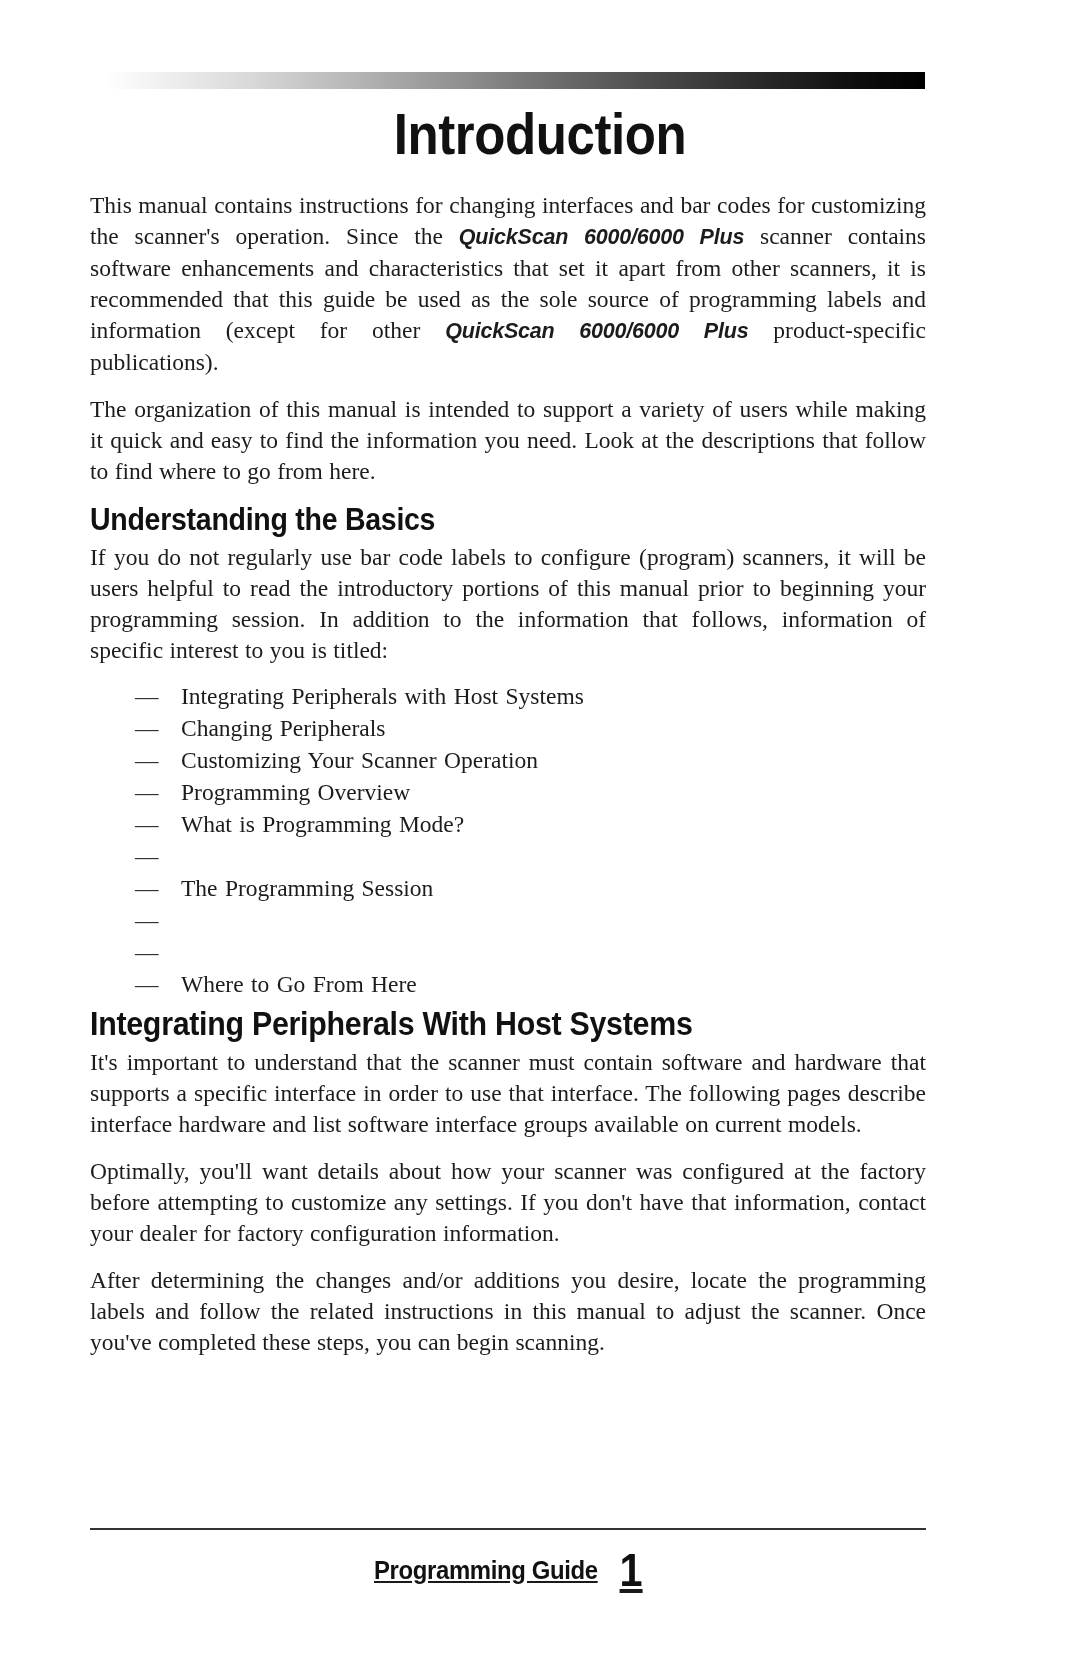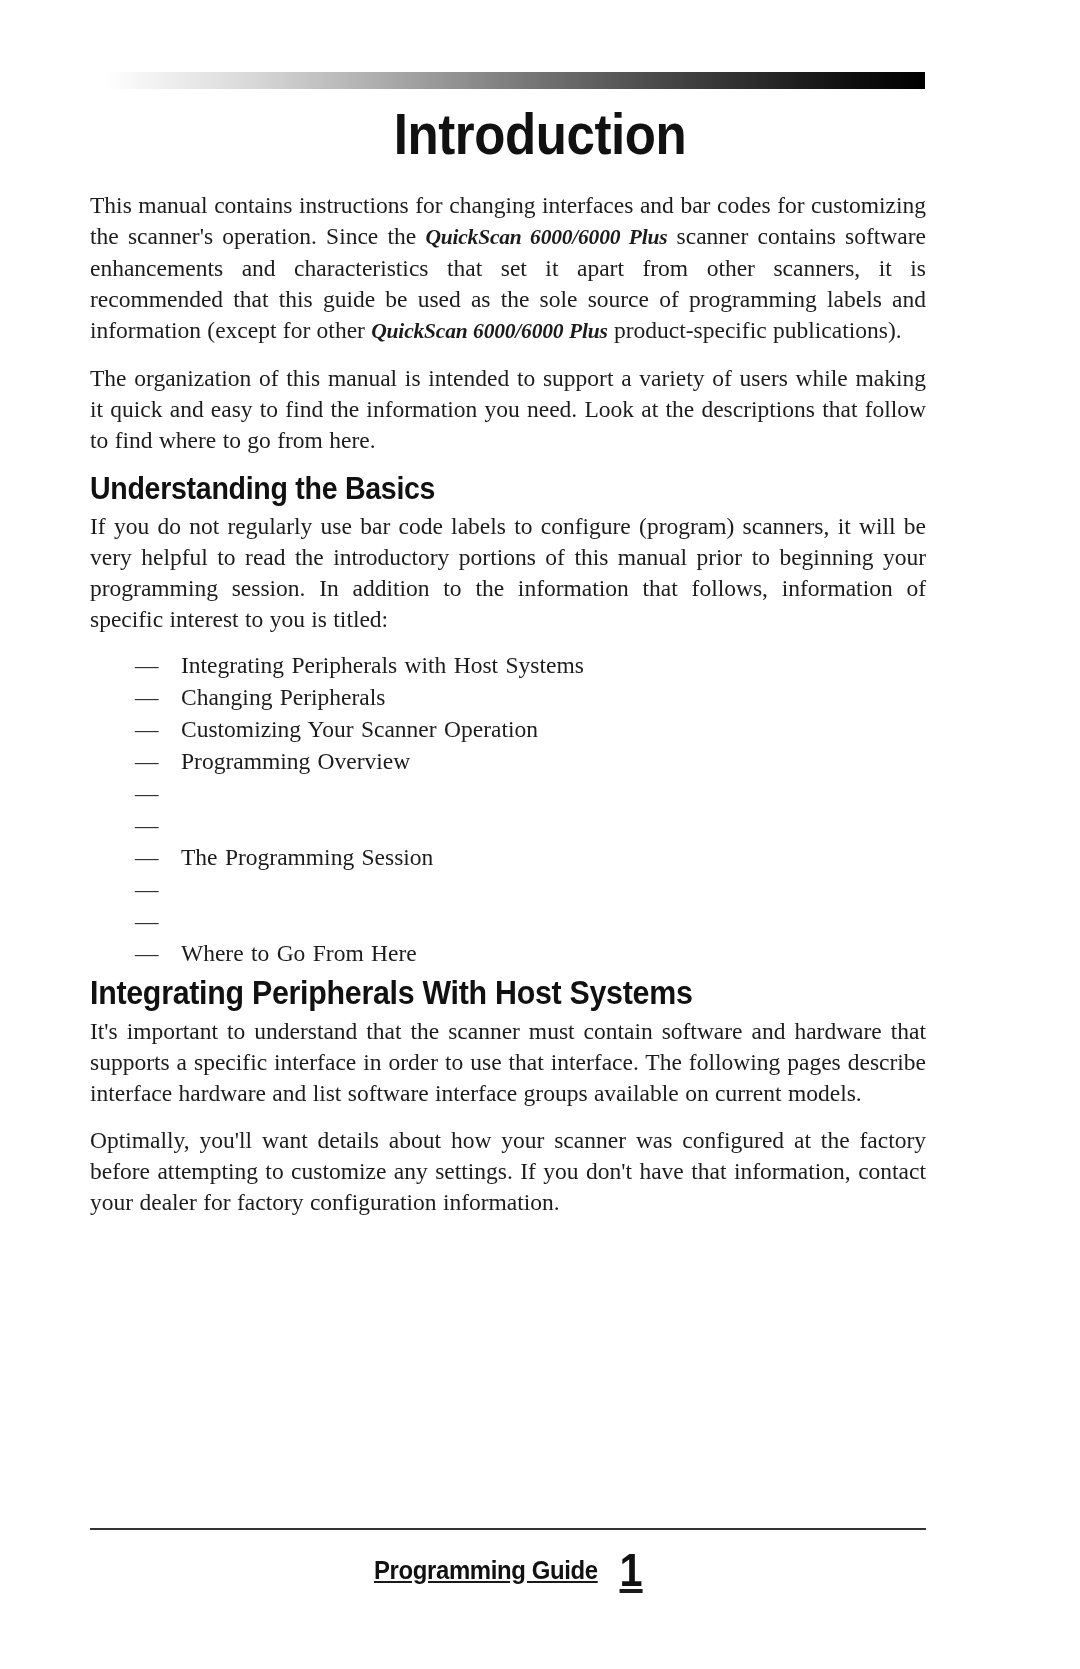--- a/index.html
+++ b/index.html
@@ -74,21 +74,21 @@
     text-align: justify;
     text-justify: inter-word;
     word-spacing: 0.5px;
     color: #1c1c1c;
     -webkit-hyphens: none;
     hyphens: none;
   }
   p.body.tight { margin-bottom: 14px; }
 
   .model {
-    font-family: Liberation Serif, serif;
+    font-family: Liberation Sans, sans-serif;
     font-weight: bold;
     font-style: italic;
     font-size: 21.5px;
     letter-spacing: -0.2px;
   }
 
   h2.section {
     font-family: "Liberation Sans Narrow", "Liberation Sans", sans-serif;
     font-weight: bold;
     color: #111;
@@ -178,41 +178,42 @@
   <div class="page-title">Introduction</div>
 
   <div class="content">
 
     <p class="body"><span>This manual contains instructions for changing interfaces and bar codes for customizing the scanner's operation.  Since the </span><span class="model">QuickScan 6000/6000 Plus</span><span> scanner contains software enhancements and characteristics that set it apart from other scanners, it is recommended that this guide be used as the sole source of programming labels and information (except for other </span><span class="model">QuickScan 6000/6000 Plus</span><span> product-specific publications).</span></p>
 
     <p class="body">The organization of this manual is intended to support a variety of users while making it quick and easy to find the information you need.  Look at the descriptions that follow to find where to go from here.</p>
 
     <h2 class="section s1">Understanding the Basics</h2>
 
-    <p class="body tight">If you do not regularly use bar code labels to configure (program) scanners, it will be very helpful to read the introductory portions of this manual prior to beginning your programming session.  In addition to the information that follows, information of specific interest to you is titled:</p>
+    <p class="body tight">If you do not regularly use bar code labels to configure (program) scanners, it will be users helpful to read the introductory portions of this manual prior to beginning your programming session.  In addition to the information that follows, information of specific interest to you is titled:</p>
 
     <ul class="dash-list">
       <li>
           <span class="dash">—</span>
           <span class="txt">Integrating Peripherals with Host Systems</span>
         </li>
       <li>
           <span class="dash">—</span>
           <span class="txt">Changing Peripherals</span>
         </li>
       <li>
           <span class="dash">—</span>
           <span class="txt">Customizing Your Scanner Operation</span>
         </li>
       <li>
           <span class="dash">—</span>
           <span class="txt">Programming Overview</span>
         </li>
       <li>
           <span class="dash">—</span>
+          <span class="txt">What is Programming Mode?</span>
         </li>
       <li>
           <span class="dash">—</span>
         </li>
       <li>
           <span class="dash">—</span>
           <span class="txt">The Programming Session</span>
         </li>
       <li>
           <span class="dash">—</span>
@@ -225,20 +226,21 @@
           <span class="txt">Where to Go From Here</span>
         </li>
     </ul>
 
     <h2 class="section s2">Integrating Peripherals With Host Systems</h2>
 
     <p class="body">It's important to understand that the scanner must contain software and hardware that supports a specific interface in order to use that interface.  The following pages describe interface hardware and list software interface groups available on current models.</p>
 
     <p class="body">Optimally, you'll want details about how your scanner was configured at the factory before attempting to customize any settings.  If you don't have that information, contact your dealer for factory configuration information.</p>
 
+    <p class="body">After determining the changes and/or additions you desire, locate the programming labels and follow the related instructions in this manual to adjust the scanner.  Once you've completed these steps, you can begin scanning.</p>
 
   </div>
 
   <div class="footer-rule"></div>
 
   <div class="footer">
     <div class="footer-left">Programming Guide</div>
     <div class="footer-right">1</div>
   </div>
 

